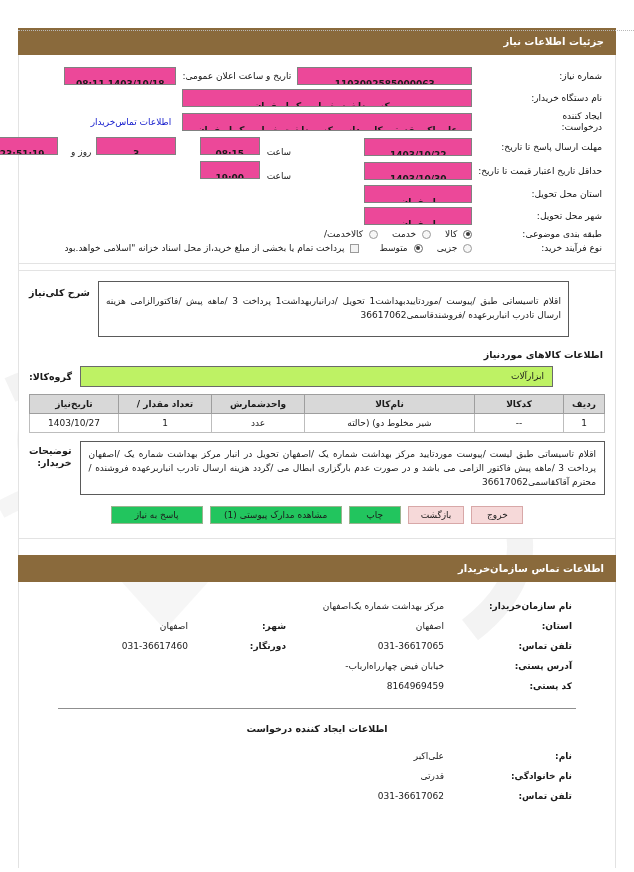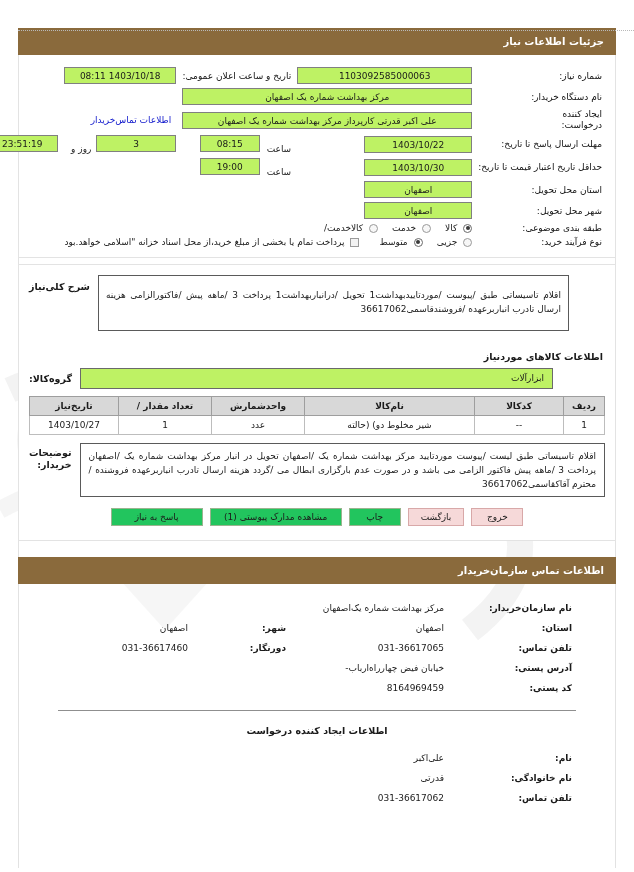--- a/index.html
+++ b/index.html
@@ -50,29 +50,30 @@
     background:#ffffff;
     padding:10px 10px 8px 10px;
   }
 
   table.form{border-collapse:collapse;width:100%;}
   table.form td{padding:2px 3px;vertical-align:middle;font-size:9px;}
   .lbl{text-align:right;white-space:nowrap;font-size:9px;color:#111;}
   .lbl.two{line-height:11px;}
   .box{
     border:1px solid #808080;
-    background:#bef264;
+    background:#ec4899;
     height:17px;
     line-height:17px;
-    padding:0 5px;
+    padding:8px 5px;
     text-align:center;
     font-size:9px;
     box-sizing:border-box;
     overflow:hidden;
     white-space:nowrap;
+    font-weight:bold;
   }
   .box.w-num{width:175px;}
   .box.w-org{width:290px;}
   .box.w-creator{width:290px;}
   .box.w-date{width:108px;}
   .box.w-time{width:60px;}
   .box.w-days{width:80px;}
   .box.w-left{width:72px;}
   .box.w-prov{width:108px;}
   .link{color:#1018cc;text-decoration:none;font-size:9px;white-space:nowrap;}
@@ -95,21 +96,21 @@
   }
 
   .kdesc-wrap{display:flex;align-items:flex-start;gap:8px;justify-content:flex-end;}
   .kdesc-label{font-weight:bold;font-size:9.5px;white-space:nowrap;padding-top:6px;}
   .kdesc-box{
     border:1px solid #5a5a5a;background:#fff;
     width:455px;min-height:30px;
     padding:12px 7px;line-height:14px;
     text-align:justify;font-size:9px;
   }
-  .subhead{font-weight:bold;font-size:9.5px;margin:20px 2px 6px 0;text-align:right;}
+  .subhead{font-weight:bold;font-size:9.5px;margin:12px 2px 6px 0;text-align:right;}
 
   .grouprow{display:flex;align-items:center;gap:8px;justify-content:flex-end;}
   .grouplabel{font-weight:bold;font-size:9.5px;white-space:nowrap;}
   .groupbox{
     border:1px solid #6a6a6a;background:#bef264;
     width:455px;height:19px;line-height:19px;
     padding:0 8px;font-size:9px;text-align:right;
   }
 
   table.items{

